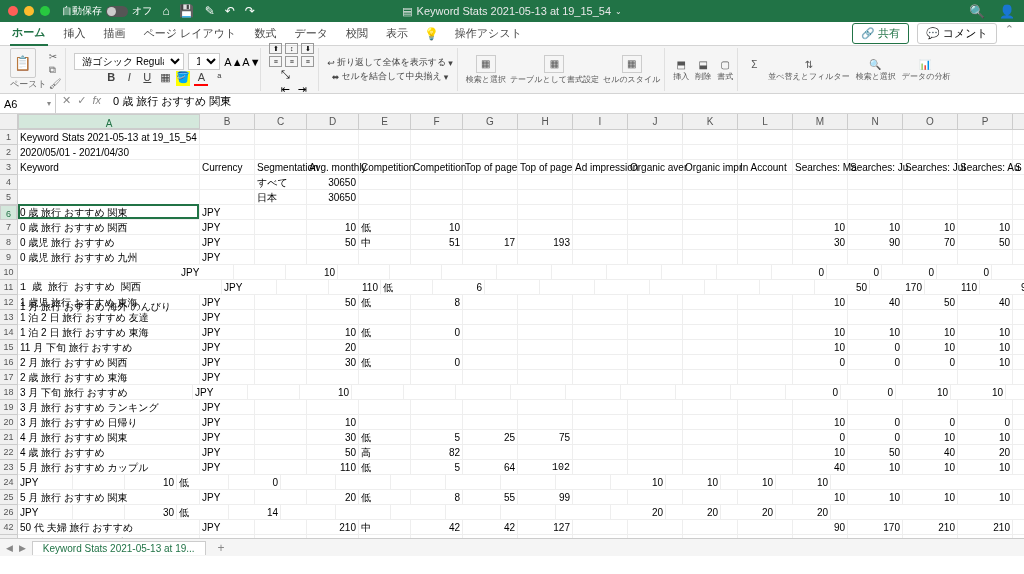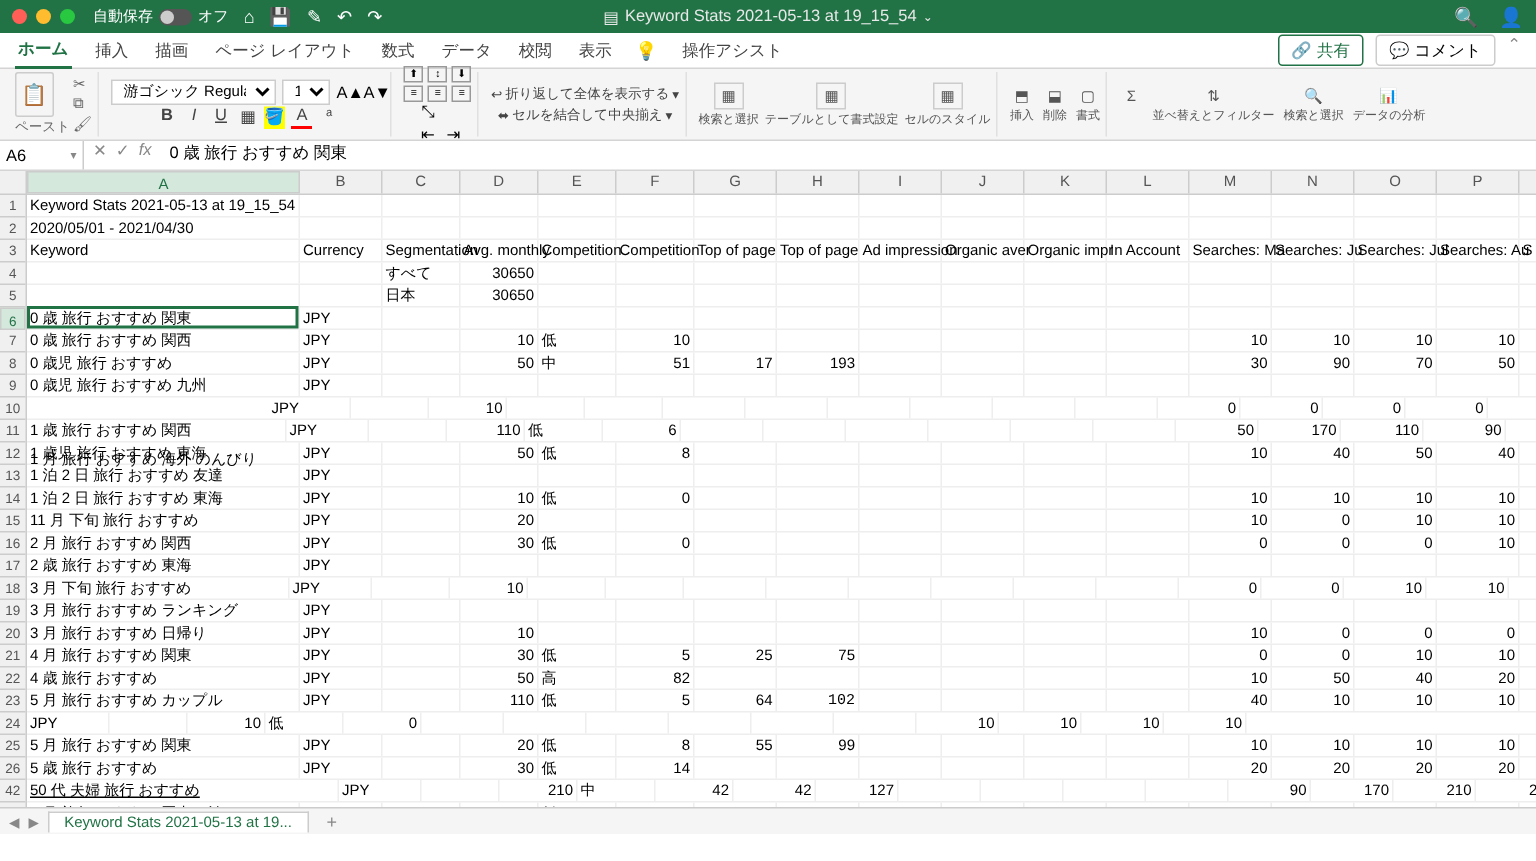--- a/index.html
+++ b/index.html
@@ -476,21 +476,21 @@
         <div class="cell num" style="width: 55px;"></div>
         <div class="cell num" style="width: 55px;"></div>
         <div class="cell num" style="width: 55px;"></div>
         <div class="cell num" style="width: 55px;"></div>
         <div class="cell num" style="width: 55px;">0</div>
         <div class="cell num" style="width: 55px;">0</div>
         <div class="cell num" style="width: 55px;">0</div>
         <div class="cell num" style="width: 55px;">0</div>
       </div>
       <div class="row">
-        <div class="cell of" style="width: 173px;">1 歳 旅行 おすすめ 関西</div>
+        <div class="cell of" style="width: 204px; font-family: Liberation Mono, monospace;">1 歳 旅行 おすすめ 関西</div>
         <div class="cell" style="width: 55px;">JPY</div>
         <div class="cell of" style="width: 52px;"></div>
         <div class="cell num" style="width: 52px;">110</div>
         <div class="cell" style="width: 52px;">低</div>
         <div class="cell num" style="width: 52px;">6</div>
         <div class="cell num" style="width: 55px;"></div>
         <div class="cell num" style="width: 55px;"></div>
         <div class="cell num" style="width: 55px;"></div>
         <div class="cell num" style="width: 55px;"></div>
         <div class="cell num" style="width: 55px;"></div>
@@ -745,39 +745,38 @@
         <div class="cell num" style="width: 55px;"></div>
         <div class="cell num" style="width: 55px;"></div>
         <div class="cell num" style="width: 55px;"></div>
         <div class="cell num" style="width: 55px;"></div>
         <div class="cell num" style="width: 55px;">10</div>
         <div class="cell num" style="width: 55px;">10</div>
         <div class="cell num" style="width: 55px;">10</div>
         <div class="cell num" style="width: 55px;">10</div>
       </div>
       <div class="row">
-        <div class="cell of" style="width: 182px;">5 歳 旅行 おすすめ</div>
         <div class="cell" style="width: 55px;">JPY</div>
         <div class="cell of" style="width: 52px;"></div>
         <div class="cell num" style="width: 52px;">30</div>
         <div class="cell" style="width: 52px;">低</div>
         <div class="cell num" style="width: 52px;">14</div>
         <div class="cell num" style="width: 55px;"></div>
         <div class="cell num" style="width: 55px;"></div>
         <div class="cell num" style="width: 55px;"></div>
         <div class="cell num" style="width: 55px;"></div>
         <div class="cell num" style="width: 55px;"></div>
         <div class="cell num" style="width: 55px;"></div>
         <div class="cell num" style="width: 55px;">20</div>
         <div class="cell num" style="width: 55px;">20</div>
         <div class="cell num" style="width: 55px;">20</div>
         <div class="cell num" style="width: 55px;">20</div>
       </div>
       <div class="row">
-        <div class="cell of" style="width: 208px; text-decoration: underline;">50 代 夫婦 旅行 おすすめ</div>
+        <div class="cell of" style="width: 182px;">50 代 夫婦 旅行 おすすめ</div>
         <div class="cell" style="width: 55px;">JPY</div>
         <div class="cell of" style="width: 52px;"></div>
         <div class="cell num" style="width: 52px;">210</div>
         <div class="cell" style="width: 52px;">中</div>
         <div class="cell num" style="width: 52px;">42</div>
         <div class="cell num" style="width: 55px;">42</div>
         <div class="cell num" style="width: 55px;">127</div>
         <div class="cell num" style="width: 55px;"></div>
         <div class="cell num" style="width: 55px;"></div>
         <div class="cell num" style="width: 55px;"></div>

